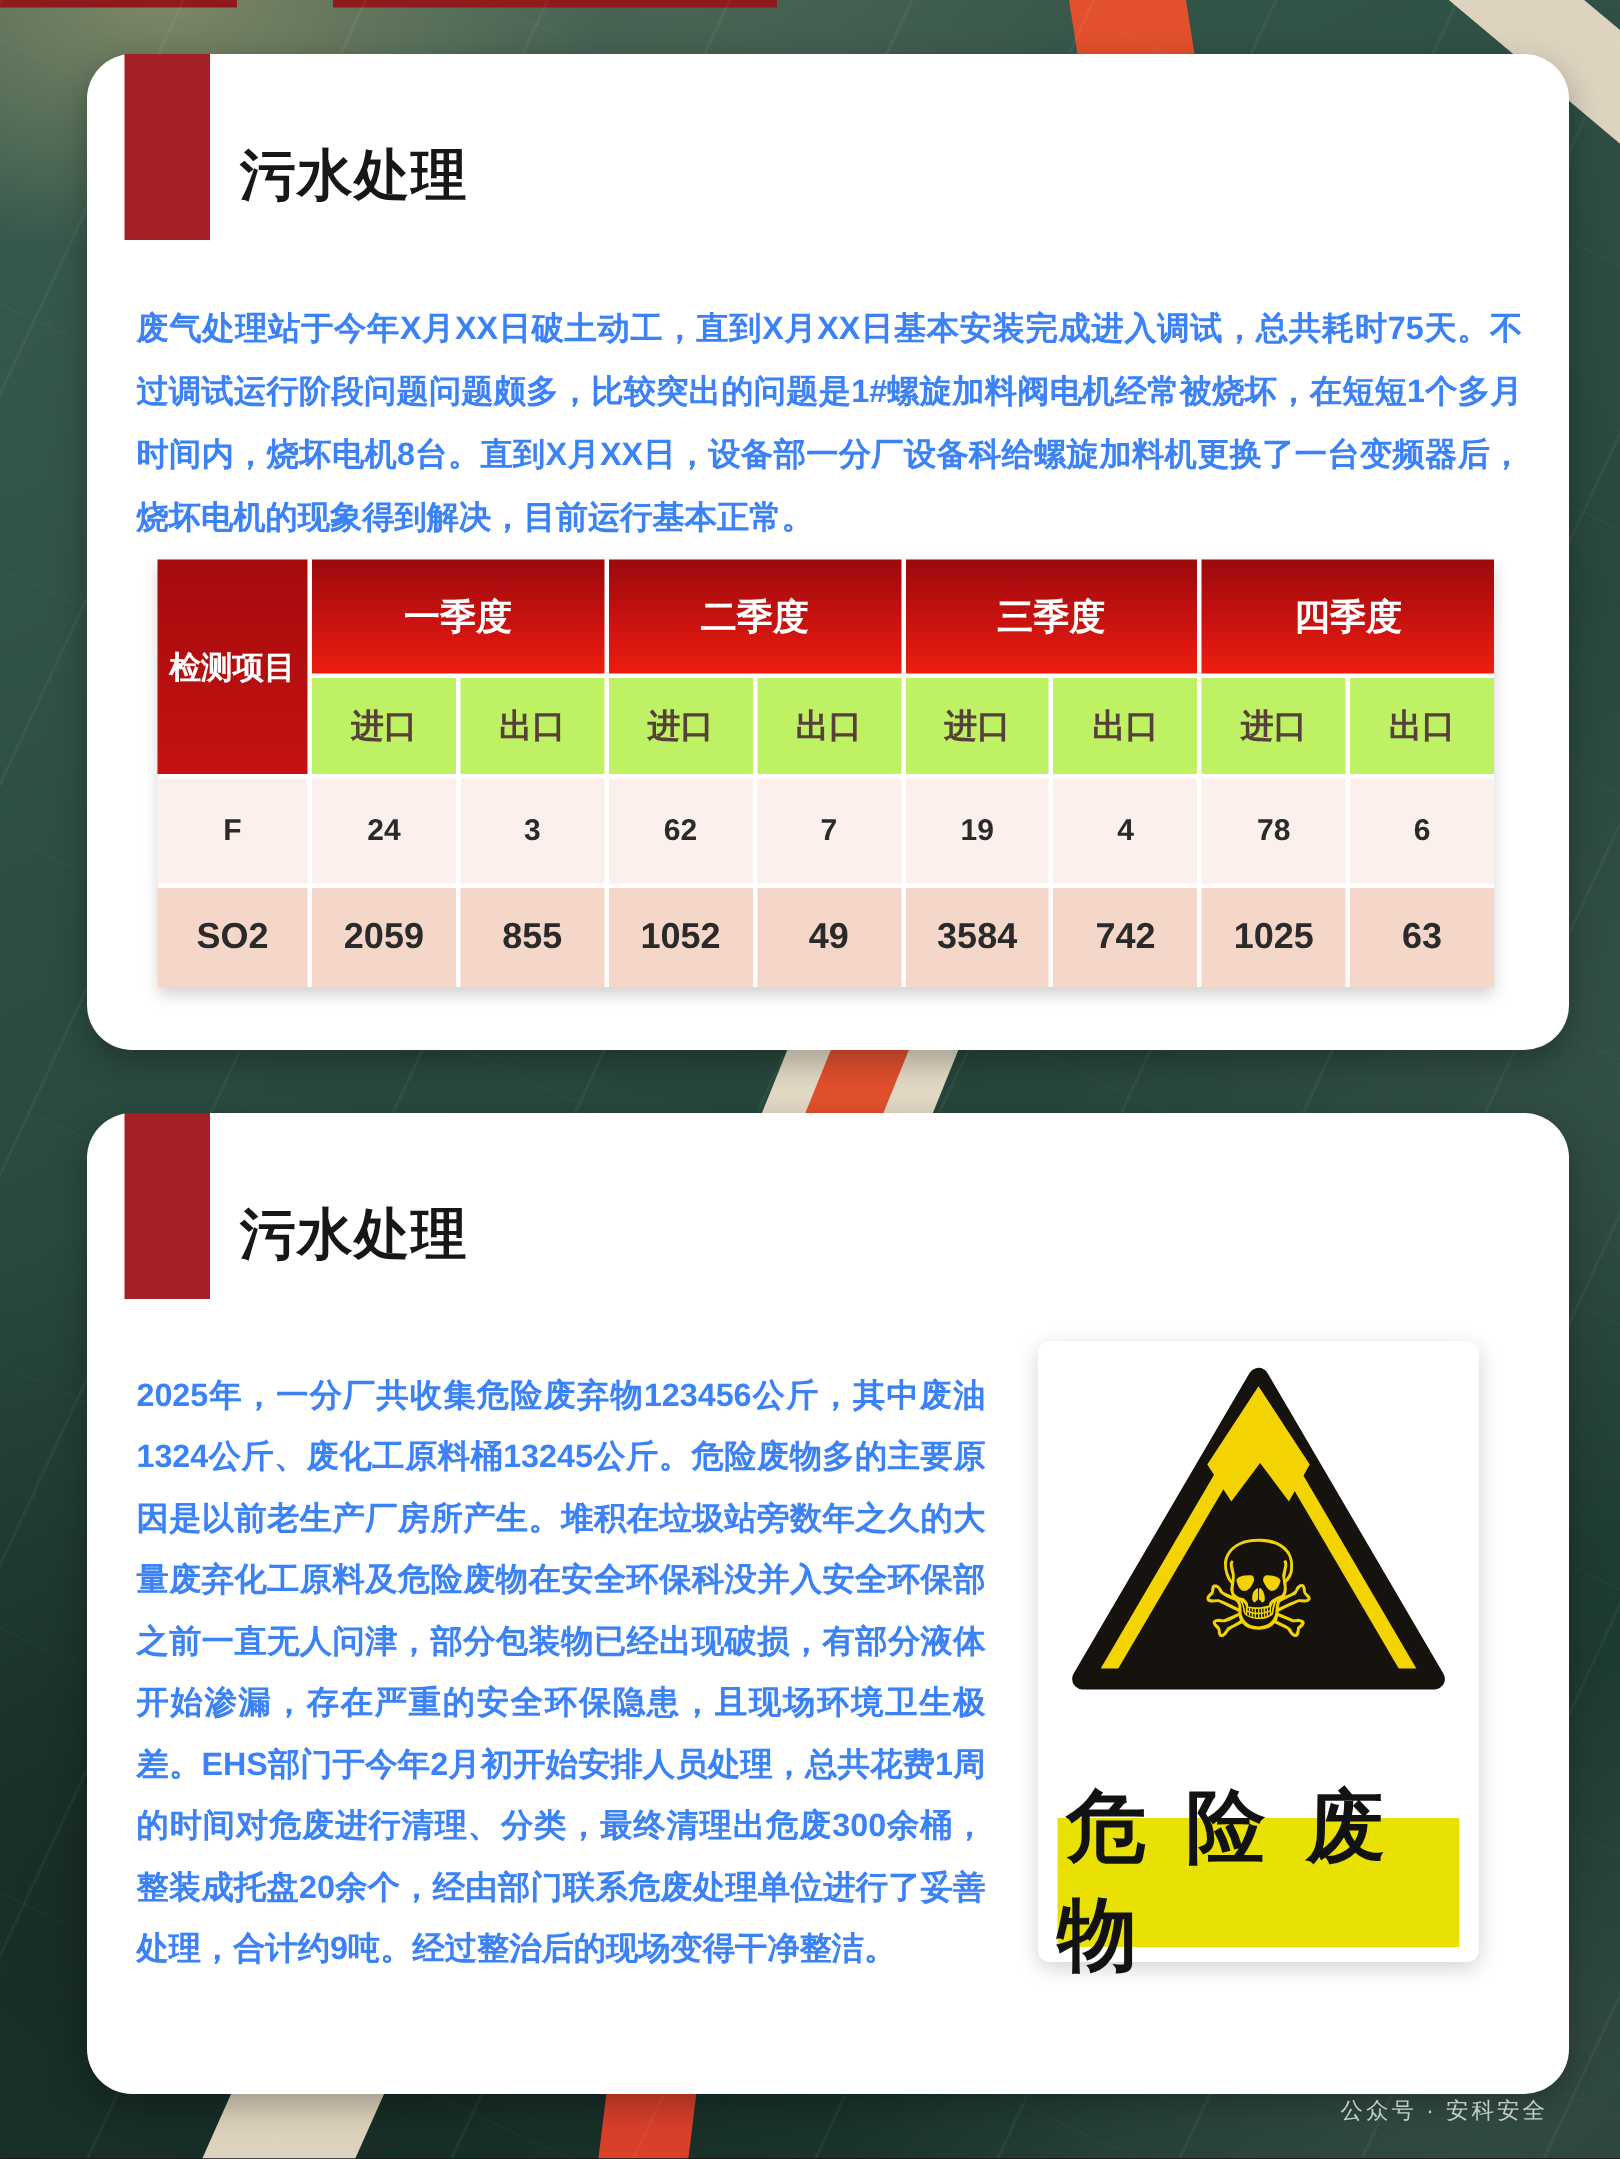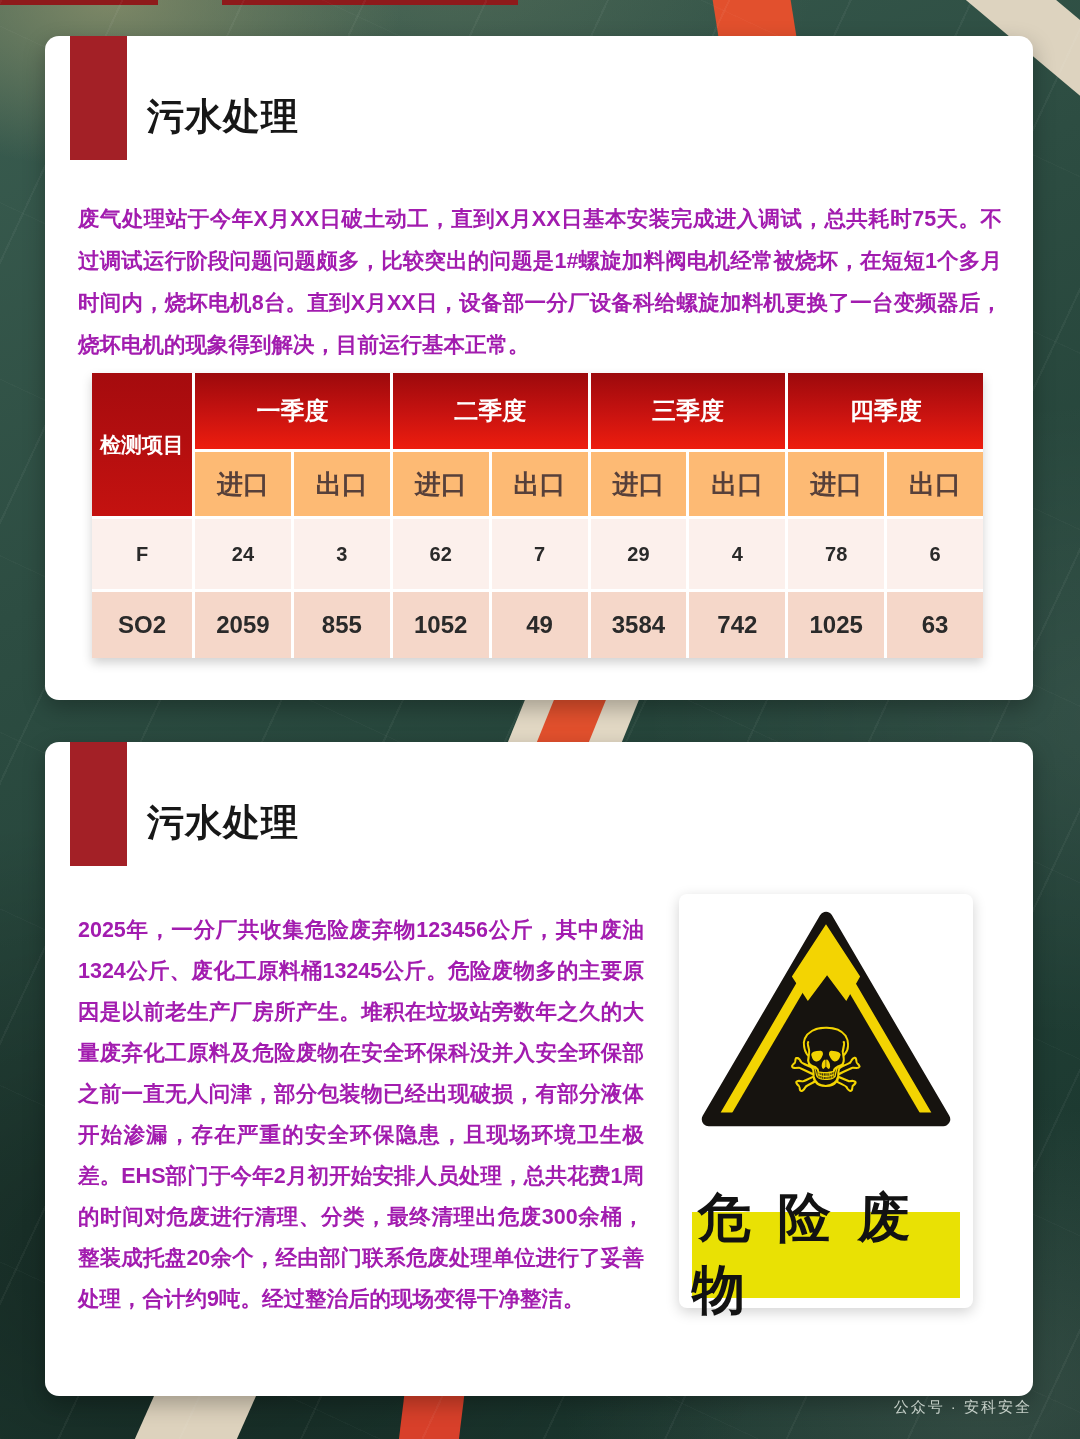--- a/index.html
+++ b/index.html
@@ -24,43 +24,43 @@
   .stripe-thin-a{left:0;top:0;width:158px;height:5px;background:#8e1a1b;}
   .stripe-thin-b{left:222px;top:0;width:296px;height:5px;background:#8e1a1b;}
   .stripe-orange-top{left:712px;top:-4px;width:78px;height:84px;background:#e2502d;transform:skewX(9deg);transform-origin:top left;}
   .stripe-beige-tr{left:952px;top:18px;width:230px;height:58px;background:#ddd3bf;transform:rotate(40deg);}
   .stripe-beige-mid{left:516px;top:692px;width:114px;height:60px;background:#e3d9c5;transform:skewX(-22deg);}
   .stripe-beige-mid .inner-orange{position:absolute;left:29px;top:0;bottom:0;width:52px;background:#e2502d;}
   .stripe-beige-bottom{left:146px;top:1388px;width:102px;height:52px;background:#ddd2bd;transform:skewX(-24deg);}
   .stripe-red-bottom{left:402px;top:1388px;width:60px;height:52px;background:#d8402a;transform:skewX(-7deg);}
 
   .card{
-    position:absolute;left:45px;width:988px;background:#ffffff;border-radius:14px;
+    position:absolute;left:58px;width:988px;background:#ffffff;border-radius:30px;
     box-shadow:0 8px 22px rgba(0,0,0,.28);z-index:2;
   }
   .card1{top:36px;height:664px;}
   .card2{top:742px;height:654px;}
   .title-marker{position:absolute;left:25px;top:0;width:57px;height:124px;background:#a32026;}
   .card h1{position:absolute;left:102px;top:56px;margin:0;font-size:37px;font-weight:900;color:#171717;letter-spacing:1px;}
-  .body-text{position:absolute;margin:0;font-size:21.5px;line-height:42px;color:#a21caf;font-weight:600;text-align:justify;}
+  .body-text{position:absolute;margin:0;font-size:21.5px;line-height:42px;color:#3b82f6;font-weight:600;text-align:justify;}
   .card1 .body-text{left:33px;top:162px;width:924px;}
   .card2 .body-text{left:33px;top:168px;width:566px;line-height:41px;}
 
   
   .tbl{
     position:absolute;left:47px;top:337px;width:891px;z-index:3;
     display:grid;grid-template-columns:100px repeat(8,1fr);
     grid-template-rows:76px 64px 70px 66px;gap:3px;
     box-shadow:0 5px 10px rgba(0,0,0,.18);
   }
   .cell{display:flex;align-items:center;justify-content:center;}
   .hdr{background:linear-gradient(180deg,#9c090c 0%,#c91310 55%,#ee1d0e 100%);color:#fff;font-weight:bold;font-size:24px;}
   .corner{grid-row:1/3;grid-column:1;font-size:21px;background:linear-gradient(180deg,#a50b0e 0%,#c41210 100%);}
   .qtr{grid-column:span 2;}
-  .sub{background:#fdba74;color:#57403a;font-size:26px;font-weight:600;}
+  .sub{background:#bef264;color:#57403a;font-size:22px;font-weight:600;}
   .rf{background:#fcf0ec;color:#2a2a2a;font-size:20px;font-weight:600;}
   .rs{background:#f5d7c9;color:#2a2a2a;font-size:24px;font-weight:600;}
 
   
   .sign-panel{
     position:absolute;left:634px;top:152px;width:294px;height:414px;
     background:#fff;border-radius:8px;box-shadow:0 4px 14px rgba(0,0,0,.18);
   }
   .sign-panel svg{display:block;margin:14px auto 0;}
   .sign-plate{
@@ -109,21 +109,21 @@
       <div class="cell sub">进口</div>
       <div class="cell sub">出口</div>
       <div class="cell sub">进口</div>
       <div class="cell sub">出口</div>
 
       <div class="cell rf">F</div>
       <div class="cell rf">24</div>
       <div class="cell rf">3</div>
       <div class="cell rf">62</div>
       <div class="cell rf">7</div>
-      <div class="cell rf">29</div>
+      <div class="cell rf">19</div>
       <div class="cell rf">4</div>
       <div class="cell rf">78</div>
       <div class="cell rf">6</div>
 
       <div class="cell rs">SO2</div>
       <div class="cell rs">2059</div>
       <div class="cell rs">855</div>
       <div class="cell rs">1052</div>
       <div class="cell rs">49</div>
       <div class="cell rs">3584</div>

